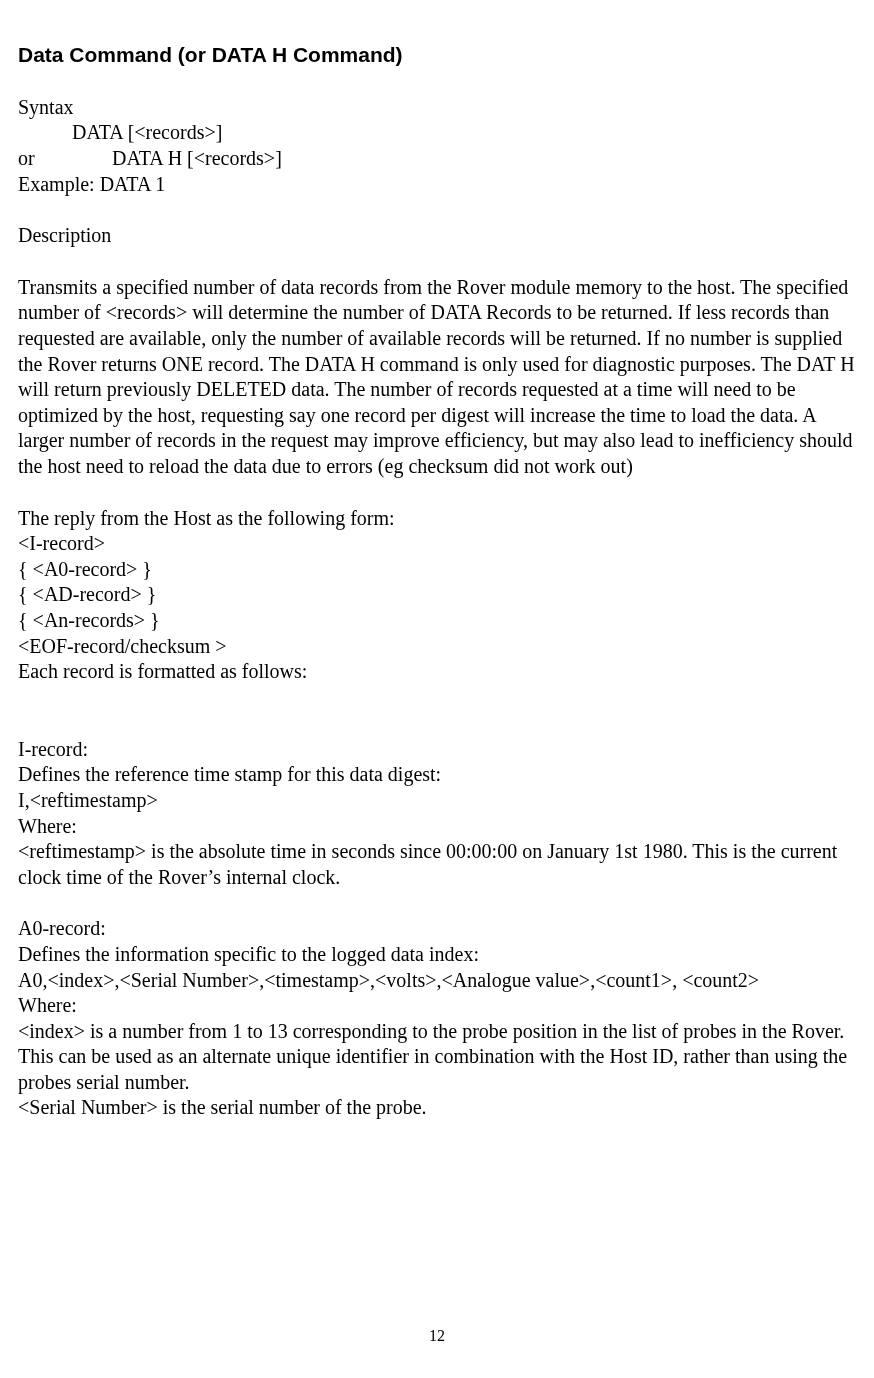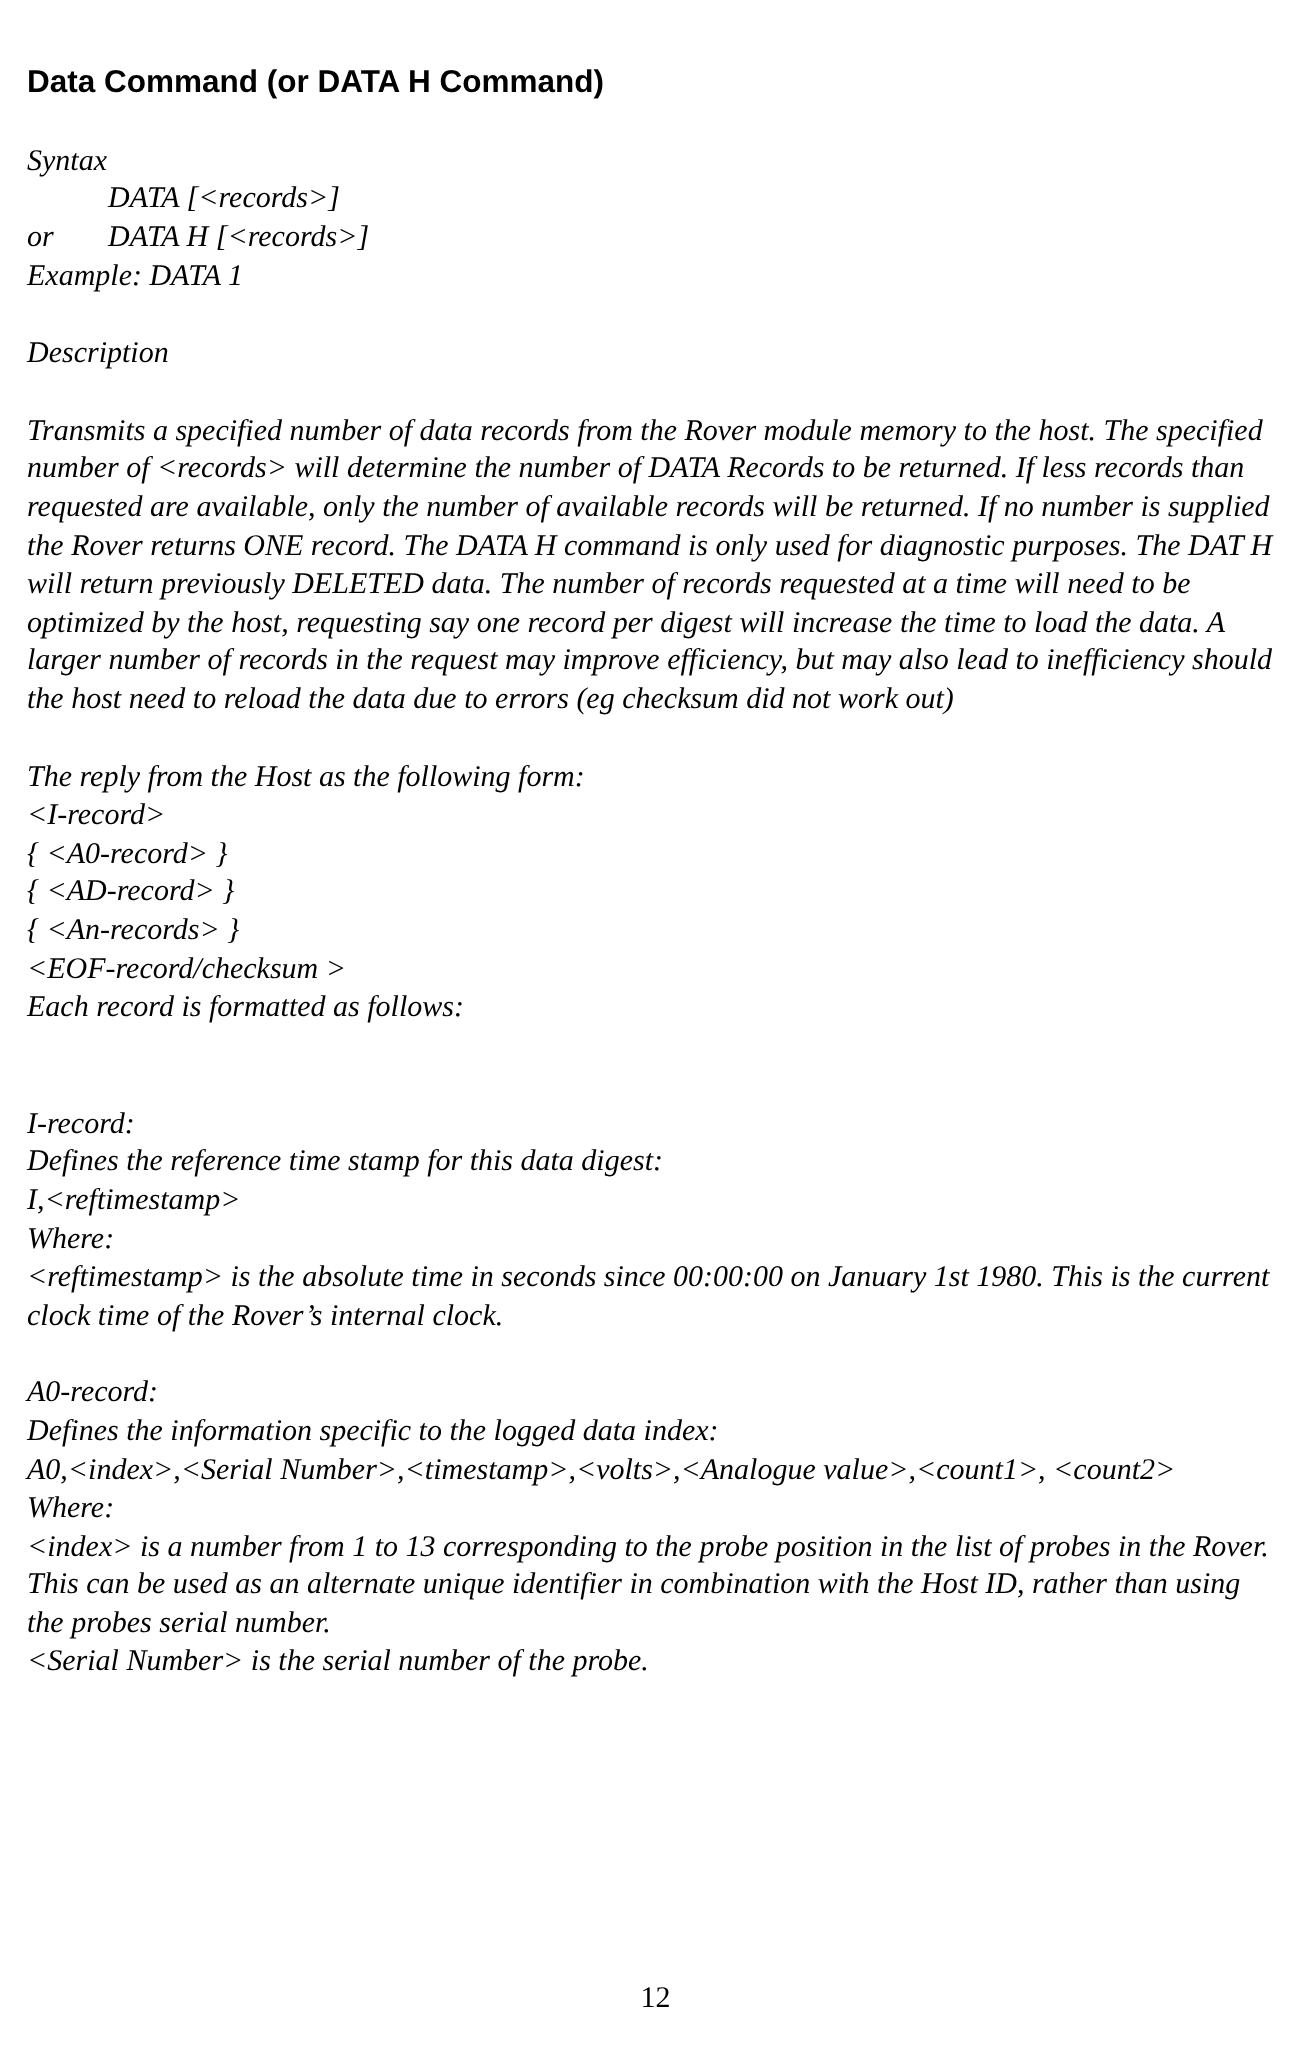--- a/index.html
+++ b/index.html
@@ -20,40 +20,40 @@
     }
     .heading {
       font-family: Arial, Helvetica, sans-serif;
       font-weight: bold;
       font-size: 21px;
       margin-bottom: 26px;
       margin-top: 27px;
     }
     .para {
       margin: 0;
-      font-style: italic;
     }
     .indent {
       padding-left: 54px;
     }
     .or-line {
       display: flex;
+      gap: 40px;
     }
     .or-lbl {
       width: 54px;
     }
     .gap {
       height: 26px;
     }
     .page-number {
       position: absolute;
       bottom: 32px;
       left: 50%;
       transform: translateX(-50%);
-      font-size: 20px;
+      font-size: 16px;
       text-align: center;
     }
   </style>
 </head>
 <body>
 
 <div class="heading">Data Command (or DATA H Command)</div>
 
 <div class="para">Syntax</div>
 <div class="para indent">DATA [&lt;records&gt;]</div>

